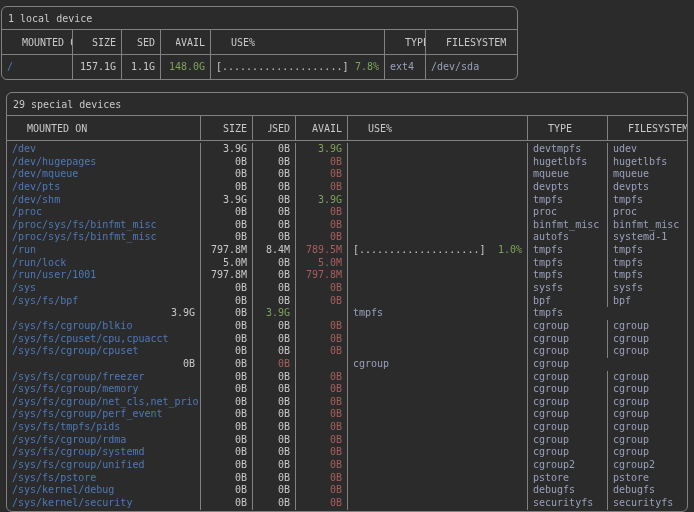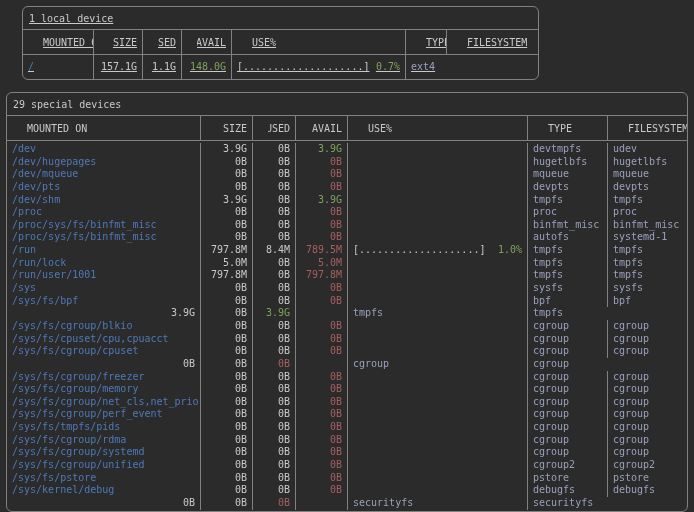--- a/index.html
+++ b/index.html
@@ -13,21 +13,21 @@
     overflow:hidden;
   }
   .panel{
     position:absolute;
     border:1px solid var(--border,#818181);
     border-radius:6px;
     box-sizing:border-box;
     overflow:hidden;
     background:var(--bg,#2b2b2b);
   }
-  #local-panel{left:22px;top:6px;width:517px;text-decoration:underline;}
+  #local-panel{left:1px;top:6px;width:517px;}
   #special-panel{left:6px;top:92px;width:682px;}
   .title-row{
     height:22px;
     display:flex;align-items:center;
     padding-left:6px;
     border-bottom:1px solid var(--border,#818181);
   }
   .hdr-row,.body-row{display:grid;}
   #local-panel .hdr-row,#local-panel .body-row{
     grid-template-columns:71px 49px 39px 50px 174px 41px 1fr;
@@ -79,23 +79,24 @@
       <div class="cell col-fs">FILESYSTEM</div>
     </div>
   <div class="tbody">
       <div class="body-row">
         <div class="cell col-mount">/</div>
         <div class="cell col-size">157.1G</div>
         <div class="cell col-used">1.1G</div>
         <div class="cell col-avail avail-green">148.0G</div>
         <div class="cell col-use">
           <span class="usage-bar">[....................]</span>
-          <span class="usage-pct">0.7%</span>
+          <span class="usage-pct">7.8%</span>
         </div>
         <div class="cell col-type">ext4</div>
+        <div class="cell col-fs">/dev/sda</div>
       </div>
     </div>
 </div>
 
 <div class="panel" id="special-panel">
   <div class="title-row">
     <span>29 special devices</span>
   </div>
   <div class="hdr-row">
       <div class="cell col-mount">MOUNTED ON</div>
@@ -354,20 +355,21 @@
       <div class="body-row">
         <div class="cell col-mount">/sys/kernel/debug</div>
         <div class="cell col-size">0B</div>
         <div class="cell col-used">0B</div>
         <div class="cell col-avail avail-red">0B</div>
         <div class="cell col-use"></div>
         <div class="cell col-type">debugfs</div>
         <div class="cell col-fs">debugfs</div>
       </div>
       <div class="body-row">
+        <div class="cell col-mount">/sys/kernel/security</div>
         <div class="cell col-size">0B</div>
         <div class="cell col-used">0B</div>
         <div class="cell col-avail avail-red">0B</div>
         <div class="cell col-use"></div>
         <div class="cell col-type">securityfs</div>
         <div class="cell col-fs">securityfs</div>
       </div>
     </div>
 </div>
 

